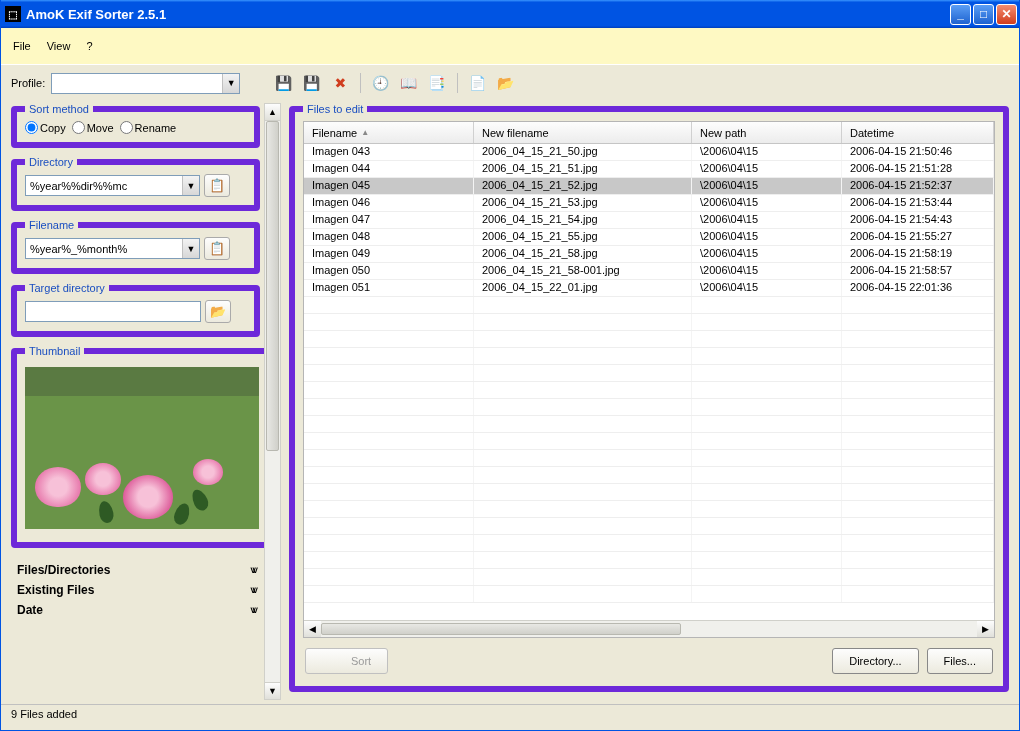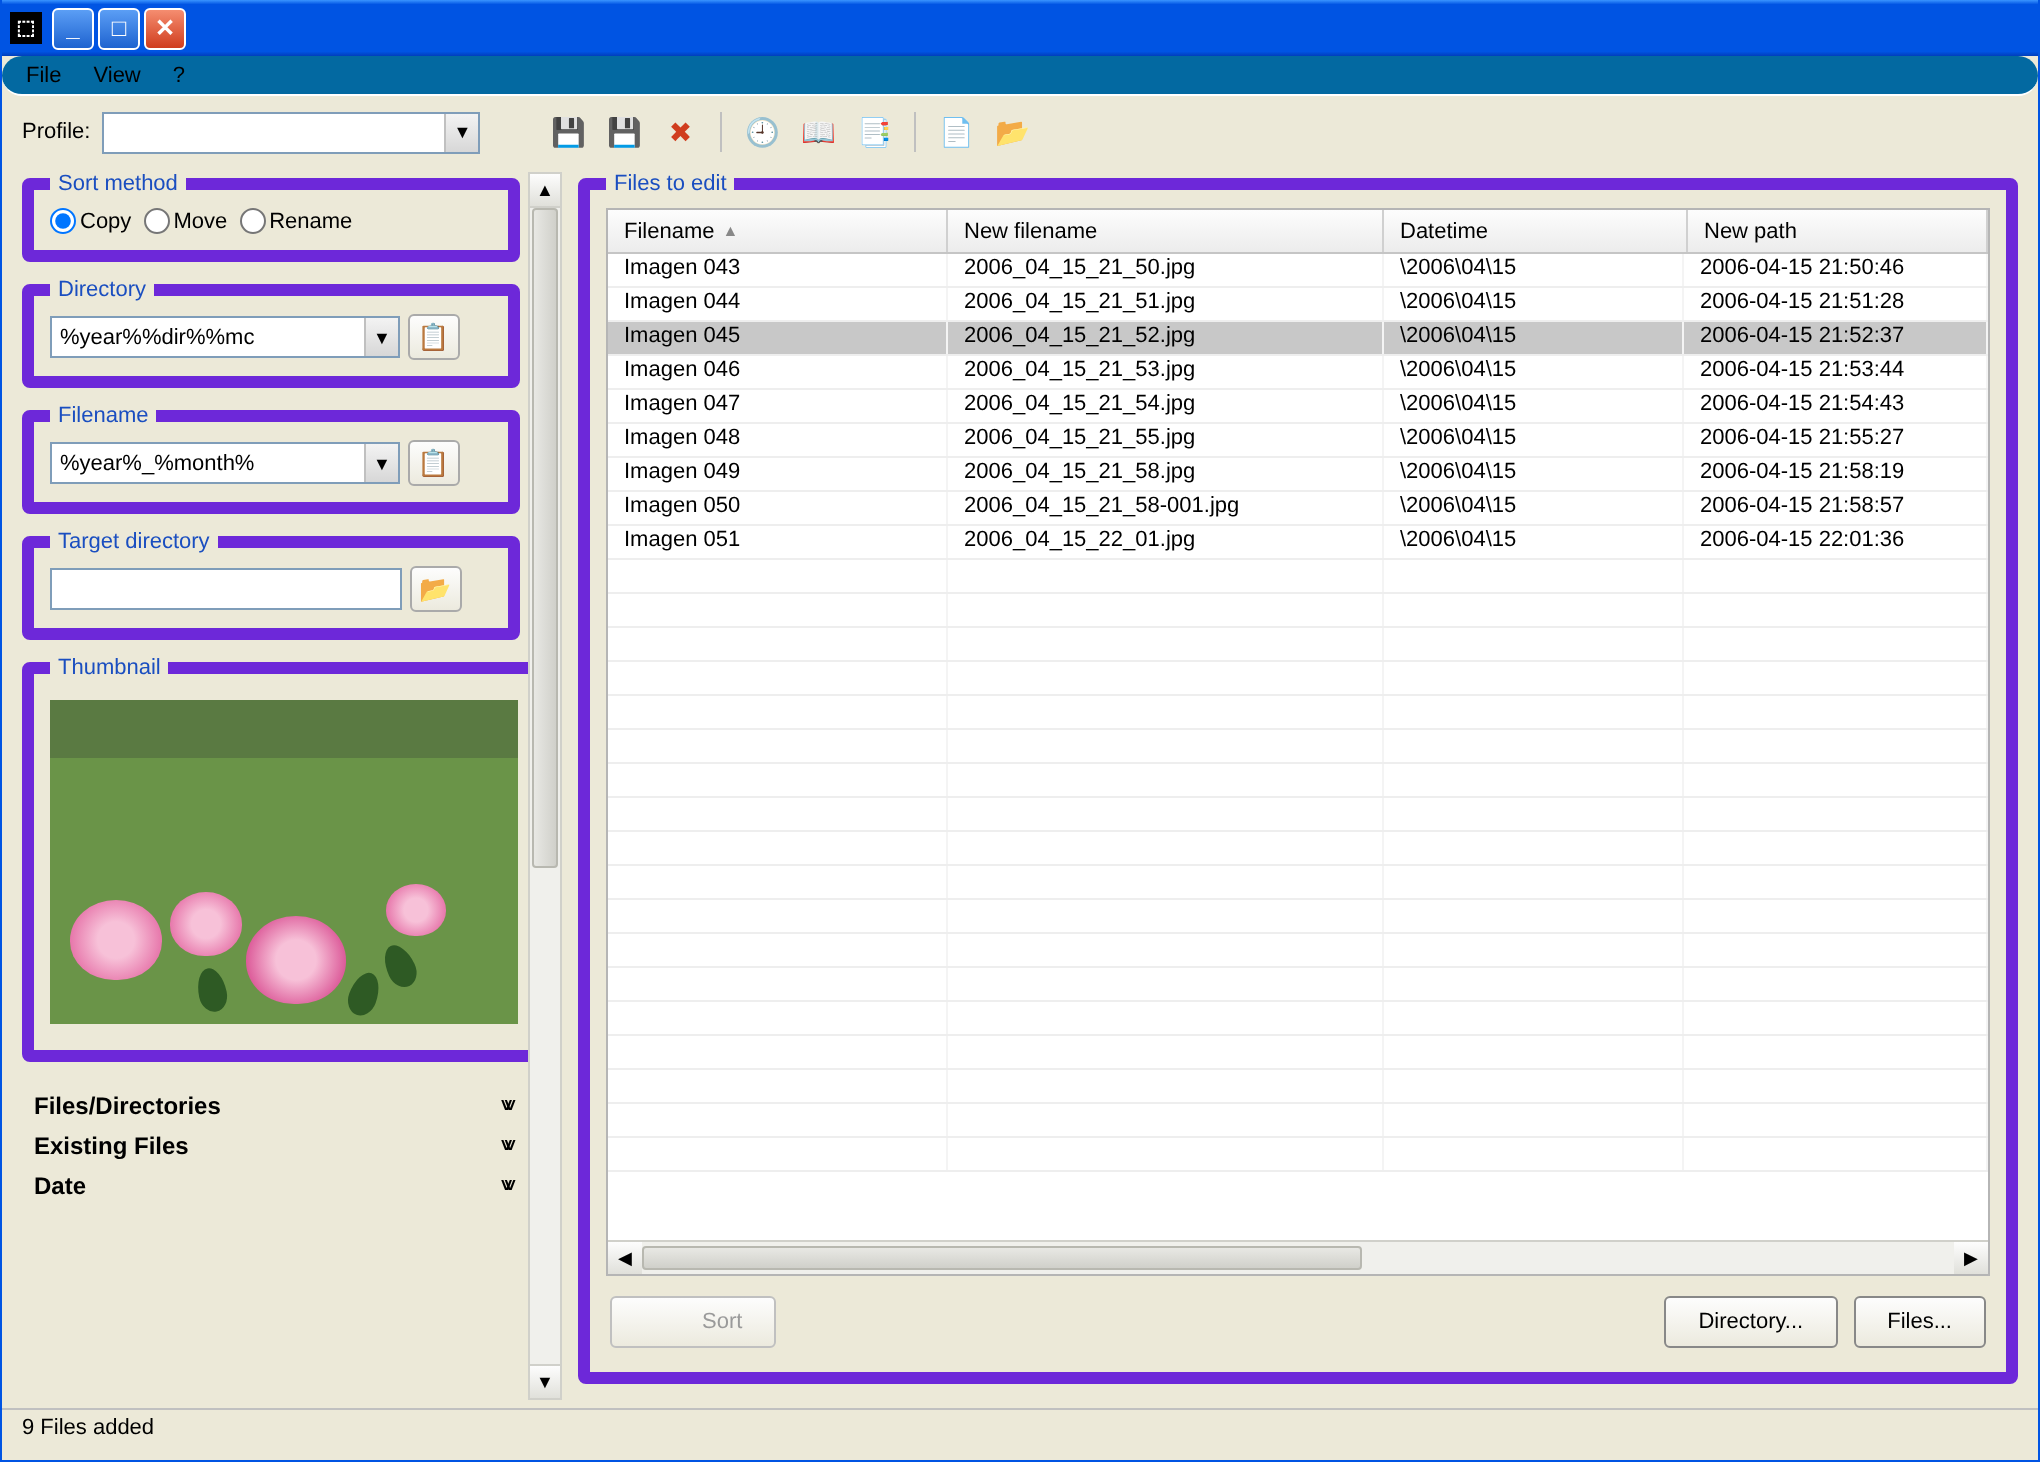--- a/index.html
+++ b/index.html
@@ -46,27 +46,26 @@
   border-radius: 3px;
   display: flex; align-items: center; justify-content: center;
   font-family: Arial;
   font-weight: bold;
   font-size: 12px;
   color: white;
 }
 .winbtn.min, .winbtn.max { background: linear-gradient(#5b9ef5,#1e63d0); }
 .winbtn.close { background: linear-gradient(#f58d70,#d03d1e); }
 .menubar {
-  height: 20px;
-  background: #0369a1;
+  height: 37px;
+  background: #fef9c3;
   display: flex;
   align-items: center;
   padding: 0 4px;
   border-bottom: 1px solid #fff;
-  border-radius: 10px;
 }
 .menubar span { padding: 2px 8px; cursor: default; }
 .profile-row {
   display: flex;
   align-items: center;
   padding: 6px 10px 4px 10px;
   gap: 4px;
 }
 .profile-row .lbl { margin-right: 2px; }
 .combo {
@@ -246,20 +245,21 @@
   background:#ece9d8;
 }
 </style>
 </head>
 <body>
 
 <div class="window">
 
   <div class="titlebar">
     <span class="appicon">⬚</span>
+    <span class="title">AmoK Exif Sorter 2.5.1</span>
     <div class="winbtns">
       <div class="winbtn min">_</div>
       <div class="winbtn max">□</div>
       <div class="winbtn close">✕</div>
     </div>
   </div>
 
   <div class="menubar">
     <span>File</span>
     <span>View</span>
@@ -382,25 +382,25 @@
         <legend>Files to edit</legend>
         <div class="table-wrap">
           <div class="thead">
             <div class="th c1">
                 <span>Filename</span>
                 <span class="sort">▲</span>
               </div>
             <div class="th c2">
                 <span>New filename</span>
               </div>
+            <div class="th c3">
+                <span>New path</span>
+              </div>
             <div class="th c4">
                 <span>Datetime</span>
-              </div>
-            <div class="th c3">
-                <span>New path</span>
               </div>
           </div>
           <div class="tbody" id="tbody">
               <div class="tr">
                 <div class="td c1">Imagen 043</div>
                 <div class="td c2">2006_04_15_21_50.jpg</div>
                 <div class="td c3">\2006\04\15</div>
                 <div class="td c4">2006-04-15 21:50:46</div>
               </div>
               <div class="tr">

